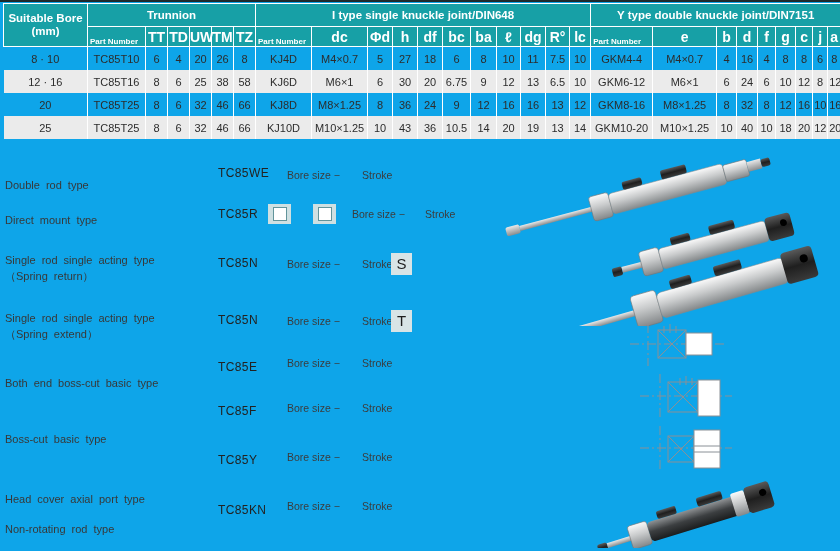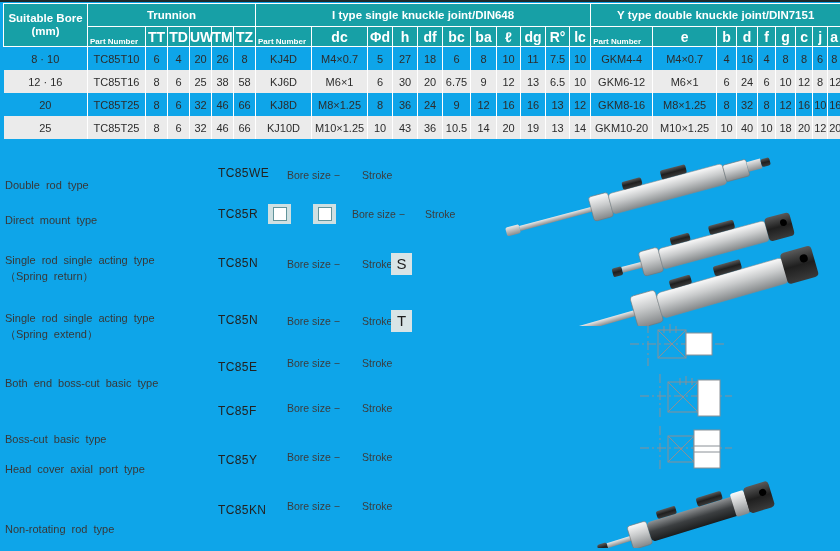--- a/index.html
+++ b/index.html
@@ -271,21 +271,21 @@
   <div class="lbl" style="top:377px">Both end boss-cut basic type</div>
   <div class="mdl" style="top:360px">TC85E</div>
   <div class="bs" style="left:287px;top:357px">Bore size −</div>
   <div class="bs" style="left:362px;top:357px">Stroke</div>
 
   <div class="lbl" style="top:433px">Boss-cut basic type</div>
   <div class="mdl" style="top:404px">TC85F</div>
   <div class="bs" style="left:287px;top:402px">Bore size −</div>
   <div class="bs" style="left:362px;top:402px">Stroke</div>
 
-  <div class="lbl" style="top:463px">Head cover axial port type</div>
+  <div class="lbl" style="top:493px">Head cover axial port type</div>
   <div class="mdl" style="top:453px">TC85Y</div>
   <div class="bs" style="left:287px;top:451px">Bore size −</div>
   <div class="bs" style="left:362px;top:451px">Stroke</div>
 
   <div class="lbl" style="top:523px">Non-rotating rod type</div>
   <div class="mdl" style="top:503px">TC85KN</div>
   <div class="bs" style="left:287px;top:500px">Bore size −</div>
   <div class="bs" style="left:362px;top:500px">Stroke</div>
 
   <svg class="illus" style="left:500px;top:136px" width="330" height="190" viewBox="0 0 330 190">

